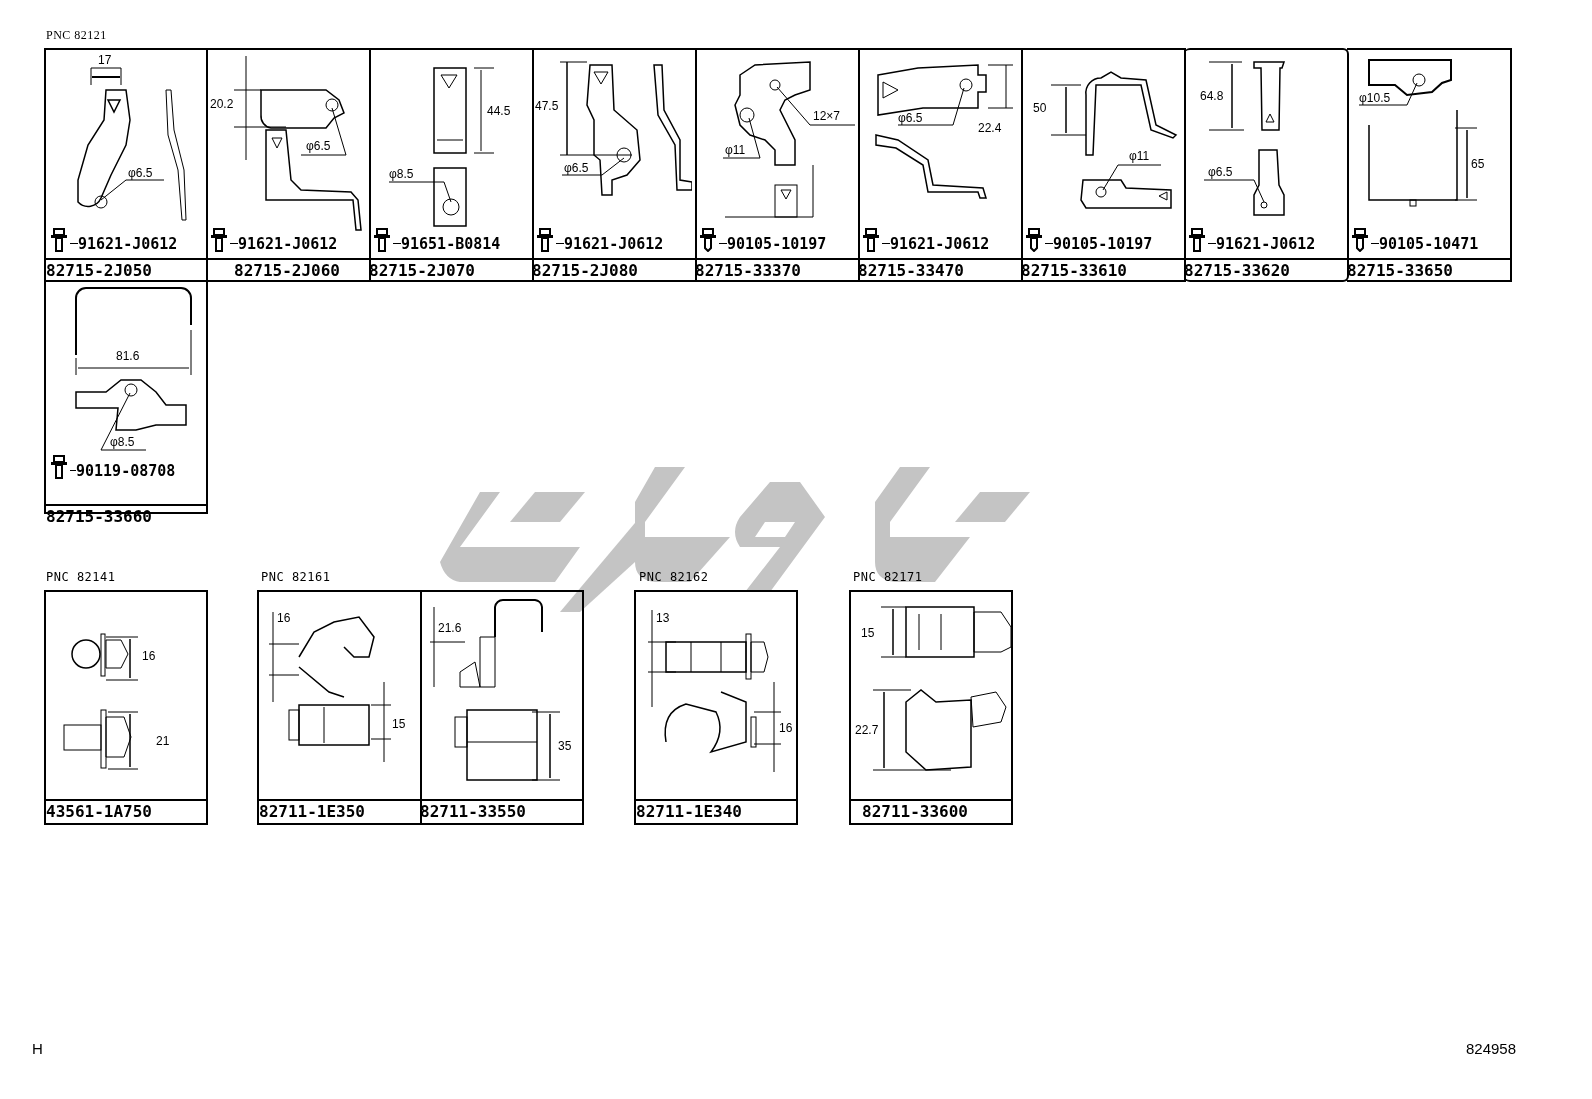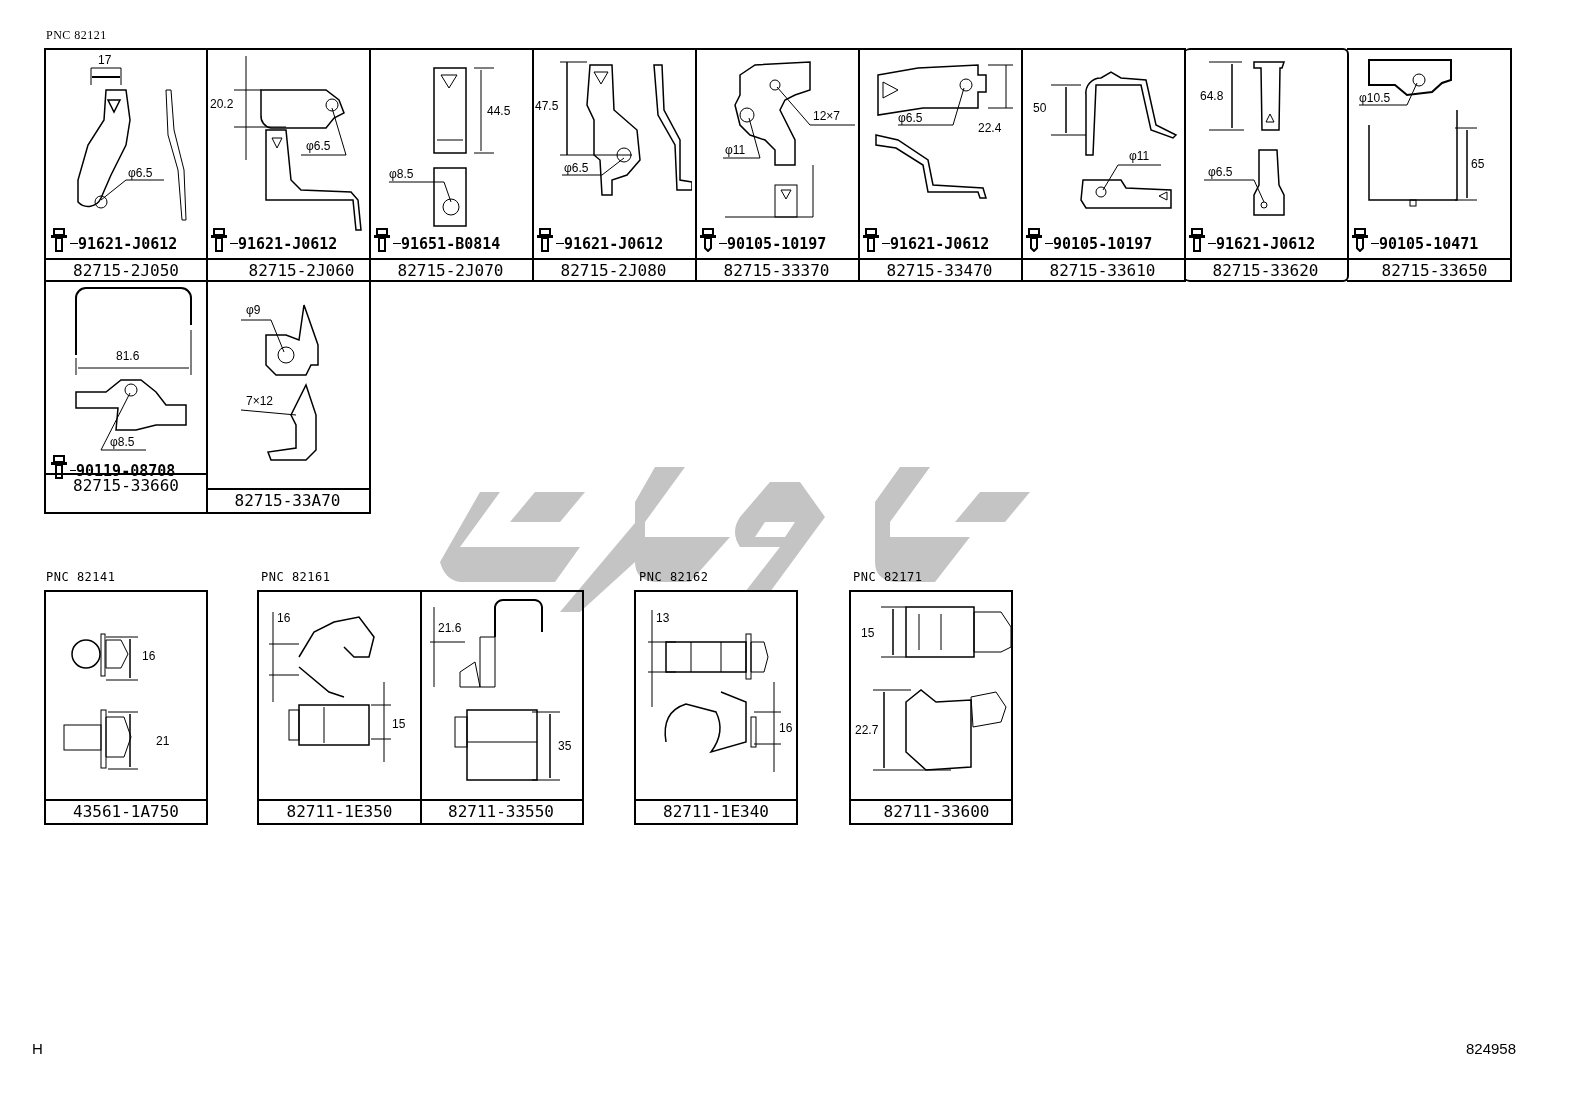--- a/index.html
+++ b/index.html
@@ -1,22 +1,22 @@
 <!DOCTYPE html>
 <html><head>
 <meta charset="utf-8">
 <style>
   html, body { margin:0; padding:0; background:#ffffff; }
   body { width:1592px; height:1099px; position:relative; overflow:hidden;
          font-family:"Liberation Mono", "DejaVu Sans Mono", monospace; color:#000; }
   .pnc { position:absolute; font-family:"DejaVu Sans Mono", monospace; font-size:12px; letter-spacing:0.5px; }
   .grid { position:absolute; border-top:2px solid #000; border-left:2px solid #000; }
   .cell { position:absolute; border-right:2px solid #000; border-bottom:2px solid #000; box-sizing:border-box; }
-  .label { position:absolute; left:0; right:0; text-align:center; font-family:"DejaVu Sans Mono", monospace;
-           font-weight:normal; font-size:16px; border-top:2px solid #000; box-sizing:border-box; }
+  .label { position:absolute; left:0; right:0; text-align:left; font-family:"DejaVu Sans Mono", monospace;
+           font-weight:bold; font-size:16px; border-top:2px solid #000; box-sizing:border-box; }
   .drawing { position:absolute; left:0; top:0; right:0; }
   .bolt { position:absolute; left:4px; display:flex; align-items:flex-end; }
   .bolt-num { font-family:"DejaVu Sans Mono", monospace; font-weight:bold; font-size:15px; line-height:15px; }
   .dim { font-family:"Liberation Sans", sans-serif; font-size:12px; }
   .corner { position:absolute; font-family:"Liberation Sans", sans-serif; font-size:15px; }
   svg text { font-family:"Liberation Sans", sans-serif; }
   .watermark { position:absolute; left:440px; top:462px; width:690px; height:150px; pointer-events:none; }
 </style>
 </head>
 <body>
@@ -251,21 +251,21 @@
     </svg>
     <div class="bolt" style="top:178px;">
       <svg width="20" height="24">
           <rect x="4" y="1" width="10" height="6" fill="none" stroke="#000" stroke-width="2"></rect>
           <rect x="1" y="7" width="16" height="3" fill="#000"></rect>
           <path d="M6 10 L12 10 L12 20 L9 23 L6 20 Z" fill="none" stroke="#000" stroke-width="2"></path>
         </svg>
       <span style="display:inline-block;width:8px;border-top:1px solid #000;margin-bottom:8px;"></span>
       <span class="bolt-num">90105-10471</span>
     </div>
-    <div class="label" style="top:208px;height:24px;line-height:22px;padding-left:12px;">82715-33650</div>
+    <div class="label" style="top:208px;height:24px;line-height:22px;">82715-33650</div>
   </div>
 
   <div class="cell" style="left:0;top:232px;width:164px;height:234px;border-left:2px solid #000;">
     <svg class="drawing" width="160" height="200">
       <path d="M30 75 L30 18 A10 10 0 0 1 40 8 L135 8 A10 10 0 0 1 145 18 L145 45" fill="none" stroke="#000" stroke-width="2"></path>
       <line x1="30" y1="78" x2="30" y2="95" stroke="#000"></line>
         <line x1="145" y1="50" x2="145" y2="95" stroke="#000"></line>
       <line x1="32" y1="88" x2="143" y2="88" stroke="#000"></line>
       <text x="70" y="80" class="dim" font-size="12">81.6</text>
       <path d="M30 112 L60 112 L75 100 L95 100 L110 112 L120 125 L140 125 L140 145 L110 145 L90 150 L70 150 L72 128 L30 128 Z" fill="none" stroke="#000" stroke-width="1.5"></path>
@@ -276,36 +276,23 @@
     </svg>
     <div class="bolt" style="top:175px;">
       <svg width="20" height="24">
           <rect x="4" y="1" width="10" height="6" fill="none" stroke="#000" stroke-width="2"></rect>
           <rect x="1" y="7" width="16" height="3" fill="#000"></rect>
           <rect x="6" y="10" width="6" height="13" fill="none" stroke="#000" stroke-width="2"></rect>
         </svg>
       <span style="display:inline-block;width:6px;border-top:1px solid #000;margin-bottom:8px;"></span>
       <span class="bolt-num">90119-08708</span>
     </div>
-    <div class="label" style="top:193px;height:24px;line-height:22px;">82715-33660</div>
-  </div>
-
-  <div class="cell" style="left:162px;top:232px;width:165px;height:234px;">
-    <svg class="drawing" width="160" height="200">
-      <path d="M60 55 L60 85 L70 95 L100 95 L105 85 L112 85 L112 65 L98 25 L93 60 L80 55 Z" fill="none" stroke="#000" stroke-width="1.5"></path>
-      <circle cx="80" cy="75" r="8" fill="none" stroke="#000"></circle>
-      <line x1="35" y1="40" x2="65" y2="40" stroke="#000"></line>
-        <line x1="65" y1="40" x2="78" y2="72" stroke="#000"></line>
-      <text x="40" y="34" class="dim" font-size="12">φ9</text>
-      <path d="M100 105 L110 135 L110 170 L100 180 L65 180 L62 172 L90 168 L90 145 L85 135 Z" fill="none" stroke="#000" stroke-width="1.5"></path>
-      <line x1="35" y1="130" x2="90" y2="135" stroke="#000"></line>
-      <text x="40" y="125" class="dim" font-size="12">7×12</text>
-    </svg>
-    <div class="label" style="top:208px;height:24px;line-height:22px;">82715-33A70</div>
-  </div>
+    <div class="label" style="top:224px;height:24px;line-height:22px;">82715-33660</div>
+  </div>
+
 </div>
 
 <svg class="watermark" viewBox="0 0 690 150">
   <g fill="#c4c4c4">
     <path d="M40 30 L60 30 L20 85 L140 85 L115 120 L20 120 Q5 118 0 100 Z"></path>
     <path d="M95 30 L145 30 L120 60 L70 60 Z"></path>
     <path d="M200 55 L195 100 L140 150 L120 150 Z"></path>
     <path d="M215 5 L245 5 L205 60 L205 75 L290 75 L250 120 L215 120 Q195 118 195 100 L195 40 Z"></path>
     <path d="M330 20 L360 20 L385 55 L330 130 L305 130 L340 85 L300 85 Q290 70 300 55 Z M325 60 L315 75 L345 75 L355 60 Z"></path>
     <path d="M460 5 L490 5 L450 60 L450 75 L530 75 L495 120 L455 120 Q435 118 435 100 L435 40 Z"></path>

